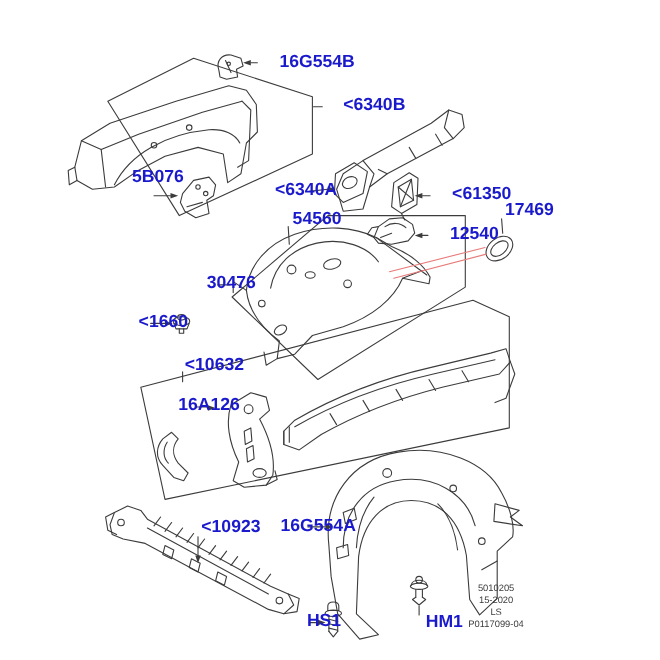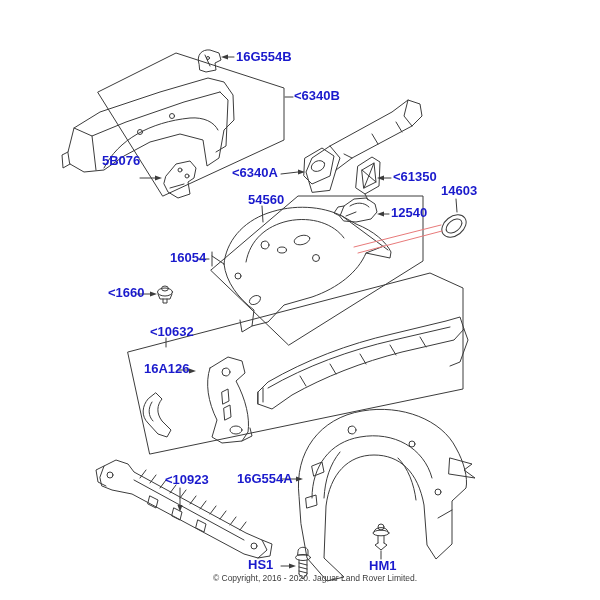--- a/index.html
+++ b/index.html
@@ -1,20 +1,20 @@
 <!DOCTYPE html>
 <html><head>
 <meta charset="utf-8">
 <style>
   html,body{margin:0;padding:0;background:#fff;}
   .canvas{position:relative;width:600px;height:600px;background:#fff;overflow:hidden;
           font-family:"Liberation Sans",sans-serif;}
   .art{position:absolute;left:0;top:0;}
-  .part-label{position:absolute;font-weight:bold;font-size:13px;letter-spacing:0px;
-              color:#1a1acc;white-space:nowrap;cursor:pointer;line-height:12px;}
+  .part-label{position:absolute;font-weight:bold;font-size:16px;letter-spacing:0px;
+              color:#1a1acc;white-space:nowrap;cursor:pointer;line-height:12px;margin-left:18px;}
   .info{position:absolute;left:408px;top:529px;width:86px;text-align:center;
         font-size:8.5px;line-height:11px;color:#3c3c3c;}
   .copyright{position:absolute;left:150px;top:573px;width:330px;text-align:center;
              font-size:8.5px;color:#3c3c3c;}
   svg *{vector-effect:non-scaling-stroke;}
 </style>
 </head>
 <body>
 
 <div class="canvas">
@@ -194,27 +194,32 @@
       <polygon points="296,566 289,563.5 289,568.5"></polygon>
     </g>
   </svg>
 
   <div class="part-label" style="left:236px;top:51px">16G554B</div>
   <div class="part-label" style="left:294px;top:90px">&lt;6340B</div>
   <div class="part-label" style="left:102px;top:155px">5B076</div>
   <div class="part-label" style="left:232px;top:167px">&lt;6340A</div>
   <div class="part-label" style="left:248px;top:194px">54560</div>
   <div class="part-label" style="left:393px;top:171px">&lt;61350</div>
-  <div class="part-label" style="left:441px;top:185px">14603</div>
+  <div class="part-label" style="left:441px;top:185px">17469</div>
   <div class="part-label" style="left:391px;top:207px">12540</div>
-  <div class="part-label" style="left:170px;top:252px">16054</div>
+  <div class="part-label" style="left:170px;top:252px">30476</div>
   <div class="part-label" style="left:108px;top:287px">&lt;1660</div>
   <div class="part-label" style="left:150px;top:326px">&lt;10632</div>
   <div class="part-label" style="left:144px;top:363px">16A126</div>
   <div class="part-label" style="left:165px;top:474px">&lt;10923</div>
   <div class="part-label" style="left:237px;top:473px">16G554A</div>
-  <div class="part-label" style="left:248px;top:559px">HS1</div>
+  <div class="part-label" style="left:261px;top:559px">HS1</div>
   <div class="part-label" style="left:369px;top:560px">HM1</div>
 
-
-  <div class="copyright">© Copyright, 2016 - 2020. Jaguar Land Rover Limited.</div>
+  <div class="info">
+    <div>5010205</div>
+    <div>15-2020</div>
+    <div>LS</div>
+    <div>P0117099-04</div>
+  </div>
+
 
 </div>
 
 </body></html>

